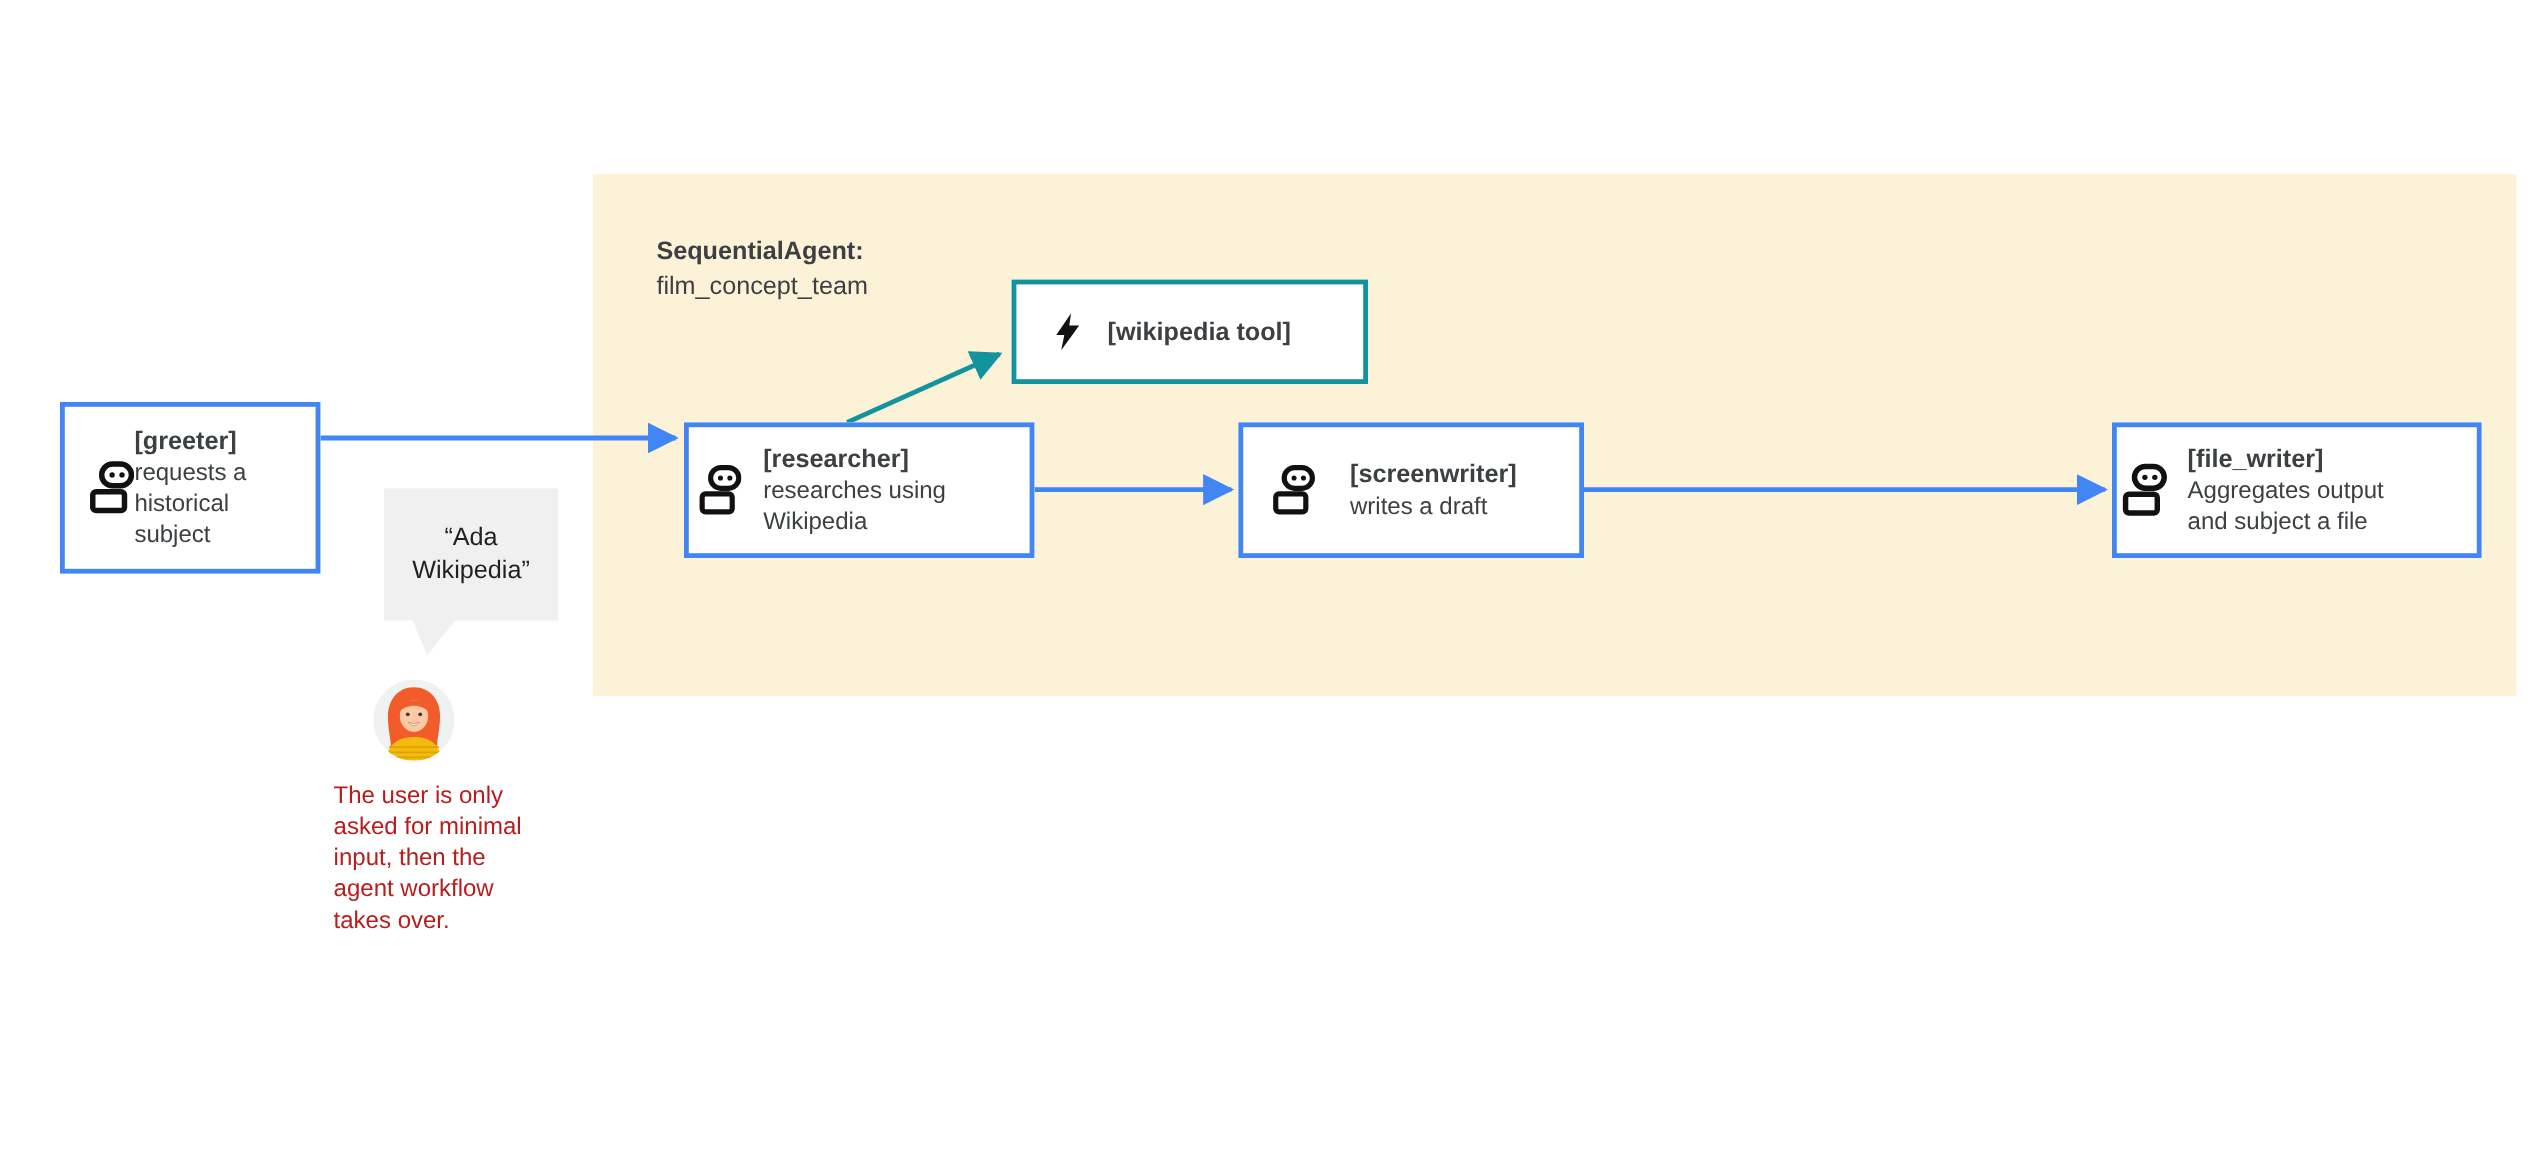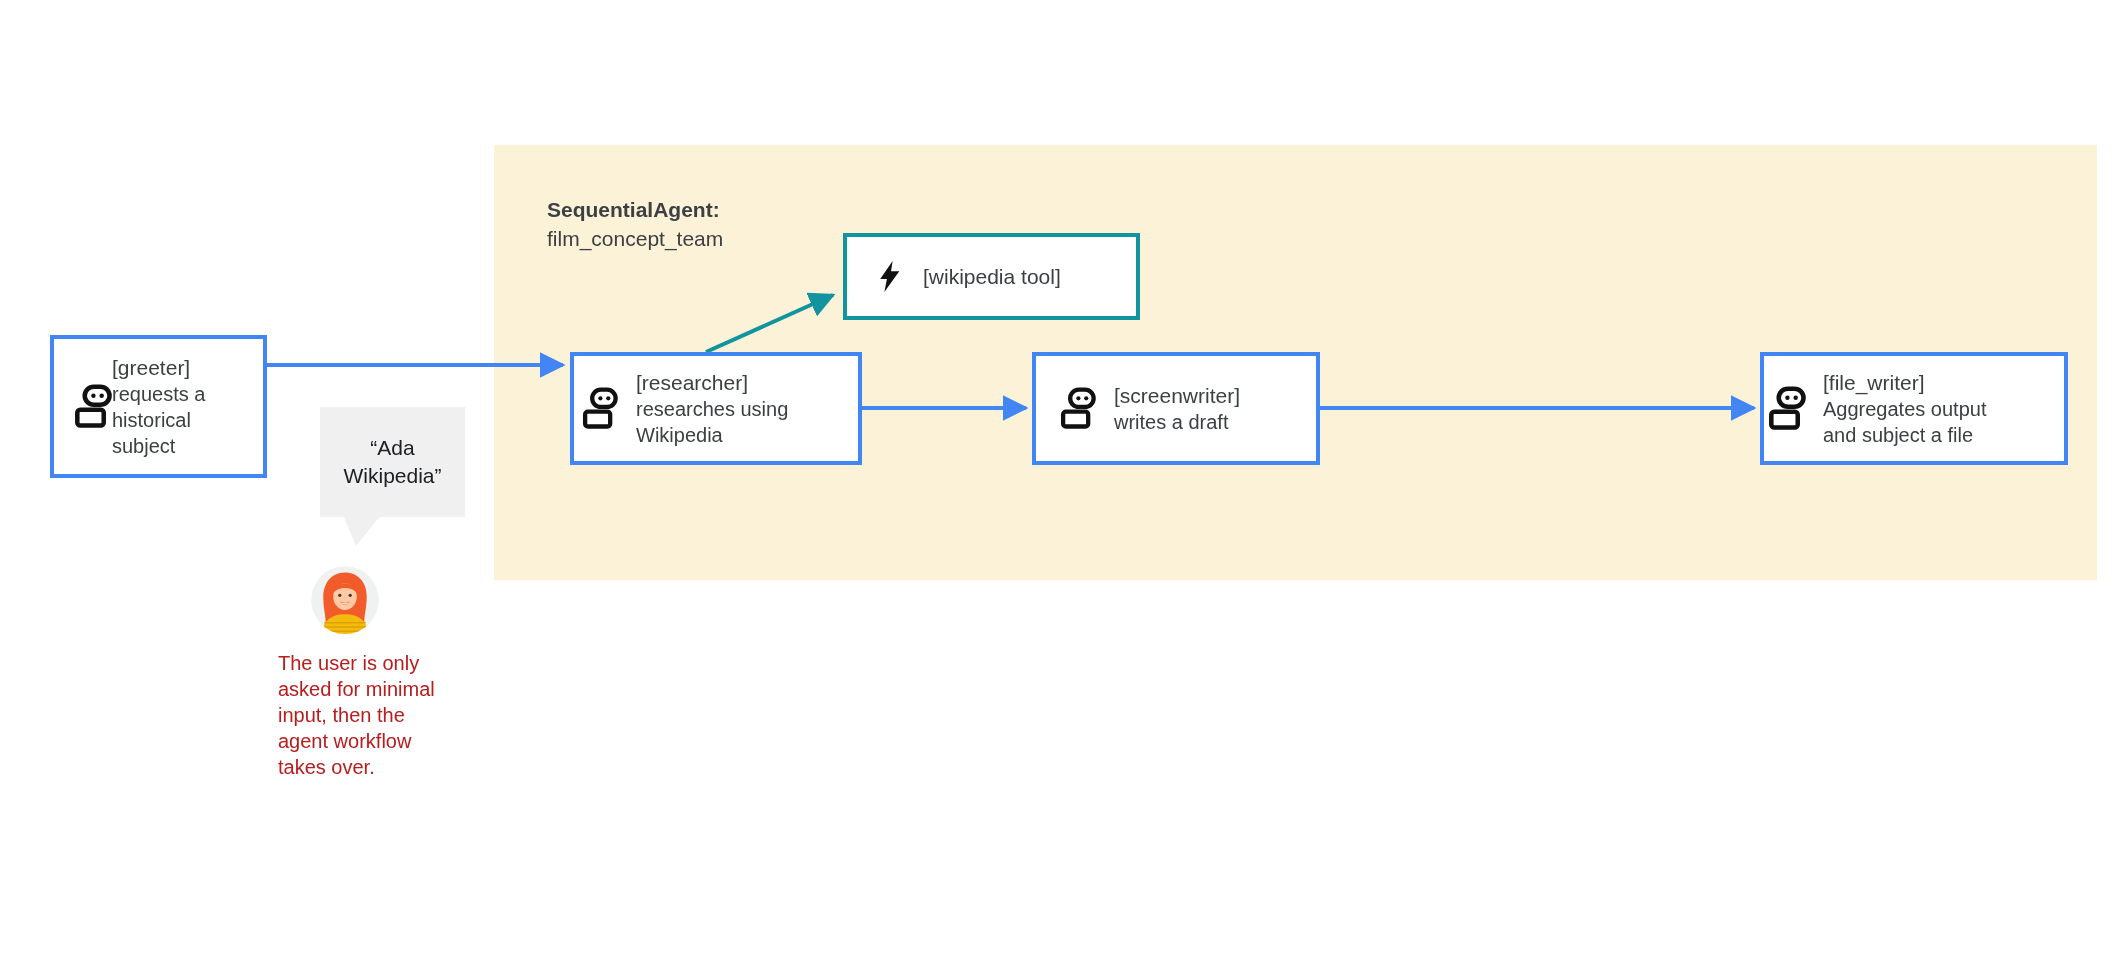--- a/index.html
+++ b/index.html
@@ -14,26 +14,26 @@
   
   #overlay{position:absolute;left:0;top:0;width:2112px;height:960px;pointer-events:none;}
 
   
   .agent-node{position:absolute;box-sizing:border-box;background:#ffffff;border:4px solid #4285F4;
               display:flex;align-items:center;z-index:3;}
   .tool-node{position:absolute;box-sizing:border-box;background:#ffffff;border:4px solid #12949E;
              display:flex;align-items:center;z-index:3;}
   #node-greeter{left:50px;top:335px;width:217px;height:143px;padding-left:20px;}
   #node-researcher{left:570px;top:352px;width:292px;height:113px;padding-left:8px;gap:18px;}
-  #node-screenwriter{left:1032px;top:352px;width:288px;height:113px;padding-left:24px;gap:18px;}
+  #node-screenwriter{left:1032px;top:352px;width:288px;height:113px;padding-left:24px;gap:29px;}
   #node-file-writer{left:1760px;top:352px;width:308px;height:113px;padding-left:4px;gap:17px;}
   #node-tool{left:843px;top:233px;width:297px;height:87px;padding-left:30px;gap:21px;}
 
   .node-text{color:#3C4043;font-size:20px;line-height:26px;}
-  .node-title{font-weight:400;font-size:21px;line-height:27px;}
+  .node-title{font-weight:700;font-size:21px;line-height:27px;}
   .robot-ic{flex:0 0 auto;display:block;}
   .bolt-ic{flex:0 0 auto;display:block;}
 
   
   #speech-bubble{position:absolute;left:320px;top:407px;width:145px;height:110px;background:#F0F0F0;
                  display:flex;flex-direction:column;align-items:center;justify-content:center;
                  font-size:21px;line-height:28px;color:#202124;text-align:center;z-index:3;}
 
   
   #avatar{position:absolute;left:311px;top:566px;width:68px;height:68px;z-index:3;}

